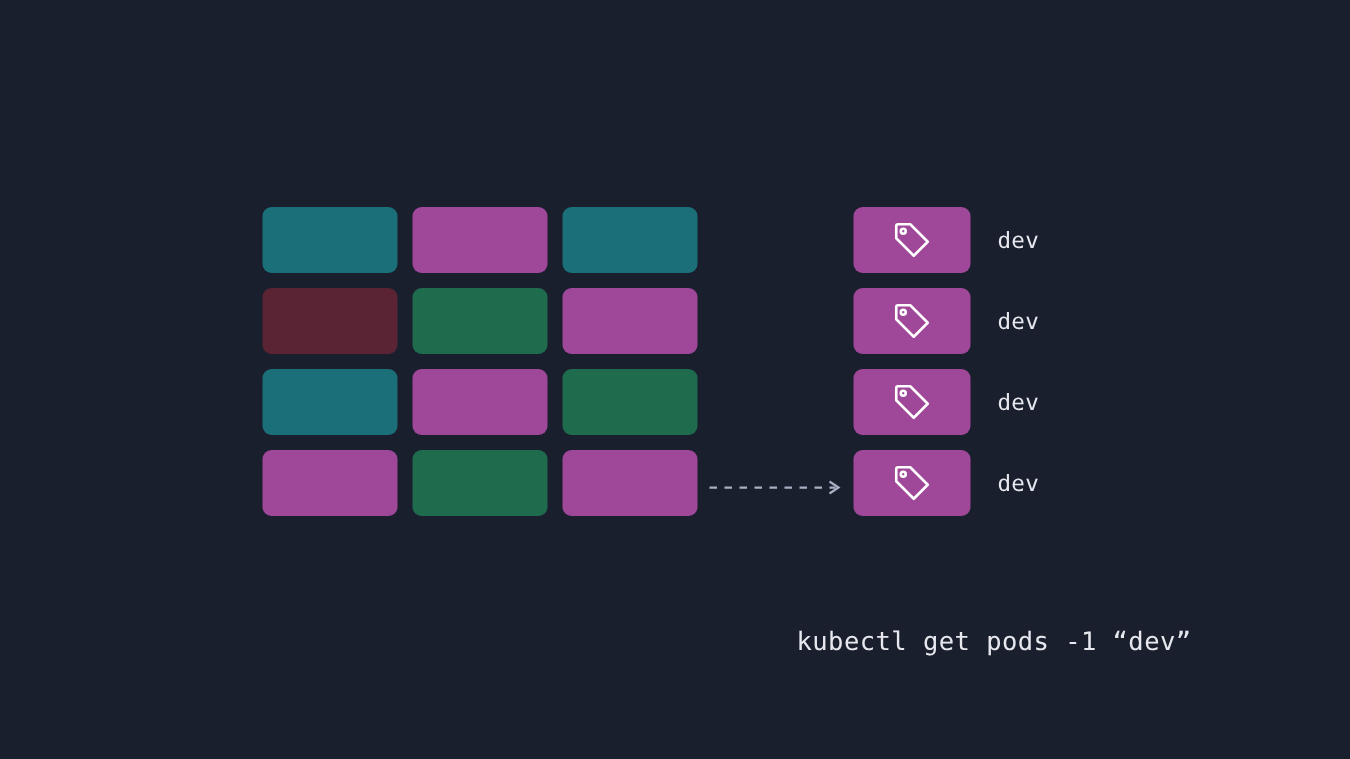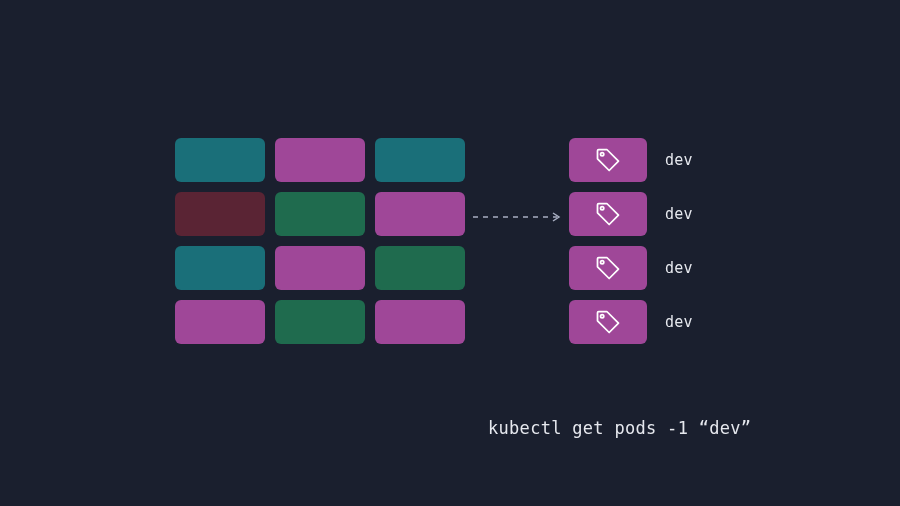--- a/index.html
+++ b/index.html
@@ -9,21 +9,21 @@
     background: #1a1f2e;
     font-family: ui-monospace, "SF Mono", Menlo, Consolas, monospace;
     position: relative;
     overflow: hidden;
   }
   .stage {
     position: absolute;
     left: 175px;
     top: 138px;
     display: flex;
-    align-items: flex-start;
+    align-items: flex-end;
   }
   .grid {
     display: grid;
     grid-template-columns: repeat(3, 90px);
     grid-auto-rows: 44px;
     gap: 10px;
   }
   .tile {
     border-radius: 6px;
   }
@@ -62,21 +62,21 @@
   }
   .result-tile svg { display: block; }
   .label {
     color: #e6e8ee;
     font-size: 15px;
     letter-spacing: 0.2px;
   }
 
   .cmd {
     position: absolute;
-    left: 488px;
+    left: 531px;
     top: 418px;
     color: #e6e8ee;
     font-size: 17px;
     letter-spacing: 0.3px;
     white-space: pre;
   }
 </style>
 </head>
 <body>
 

